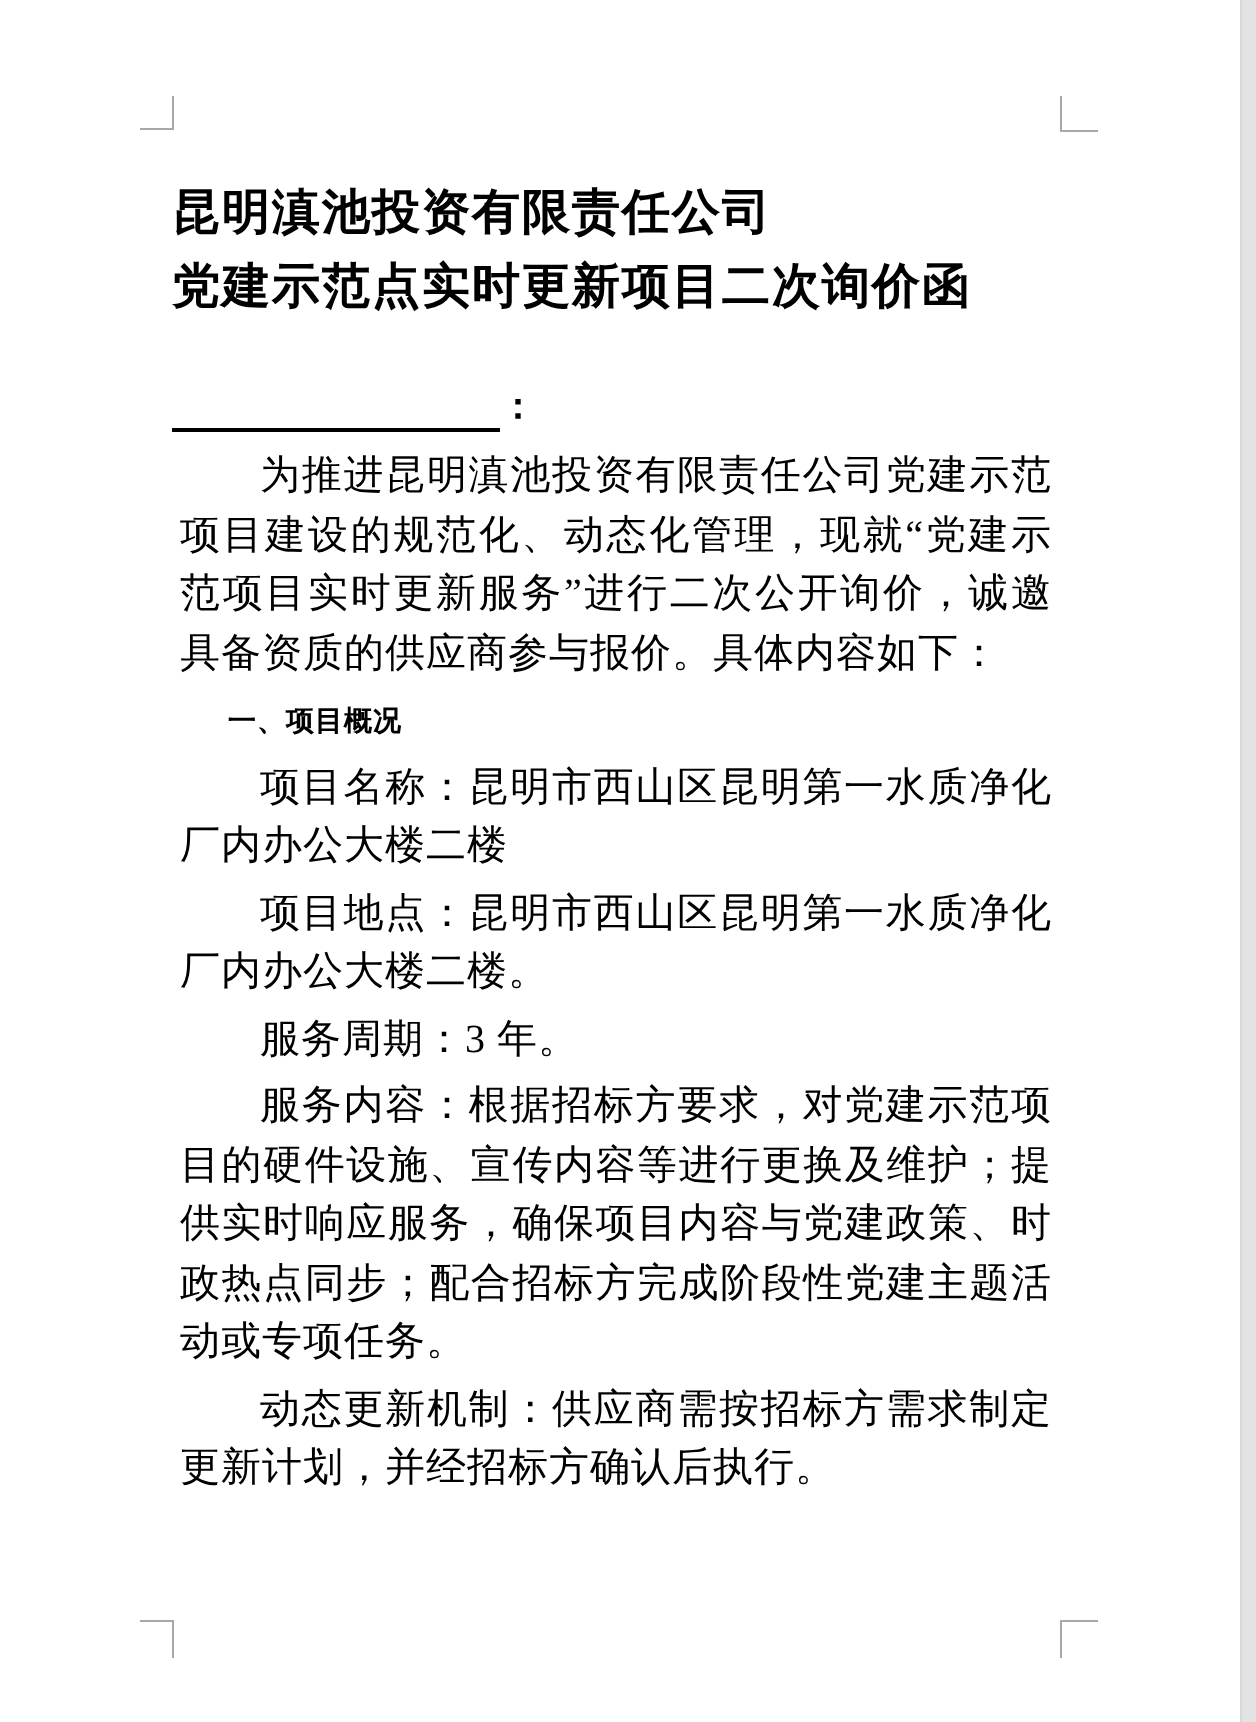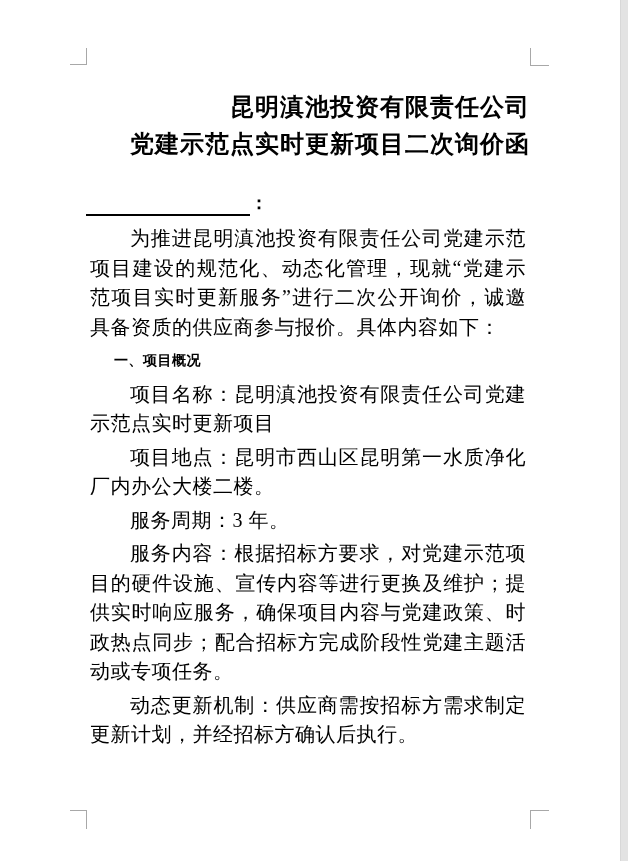--- a/index.html
+++ b/index.html
@@ -32,21 +32,21 @@
              border-left: 1px solid #a8a8a8; border-top: 1px solid #a8a8a8; }
 
   .content {
     position: absolute;
     left: 86px; top: 64px;
     width: 444px;
   }
 
   .doc-title {
     margin-top: 25px;
-    text-align: right;
+    text-align: left;
     font-weight: bold;
     font-size: 24px;
     line-height: 37px;
     letter-spacing: 1px;
     font-family: "Liberation Serif", "DejaVu Serif", serif;
   }
 
   .salutation {
     margin-top: 25px;
     height: 28px;
@@ -104,20 +104,20 @@
     <div>党建示范点实时更新项目二次询价函</div>
   </div>
 
   <div class="salutation">
     <span class="blank-underline"></span><span class="salutation-colon">：</span>
   </div>
 
   <div class="body-text">
     <p class="para">为推进昆明滇池投资有限责任公司党建示范项目建设的规范化、动态化管理，现就“党建示范项目实时更新服务”进行二次公开询价，诚邀具备资质的供应商参与报价。具体内容如下：</p>
     <p class="heading">一、项目概况</p>
-    <p class="para">项目名称：昆明滇池投资有限责任公司党建示范点实时更新项目</p>
+    <p class="para">项目名称：昆明市西山区昆明第一水质净化厂内办公大楼二楼</p>
     <p class="para">项目地点：昆明市西山区昆明第一水质净化厂内办公大楼二楼。</p>
     <p class="para">服务周期：3 年。</p>
     <p class="para">服务内容：根据招标方要求，对党建示范项目的硬件设施、宣传内容等进行更换及维护；提供实时响应服务，确保项目内容与党建政策、时政热点同步；配合招标方完成阶段性党建主题活动或专项任务。</p>
     <p class="para">动态更新机制：供应商需按招标方需求制定更新计划，并经招标方确认后执行。</p>
   </div>
 
 </div>
 
 </body></html>

